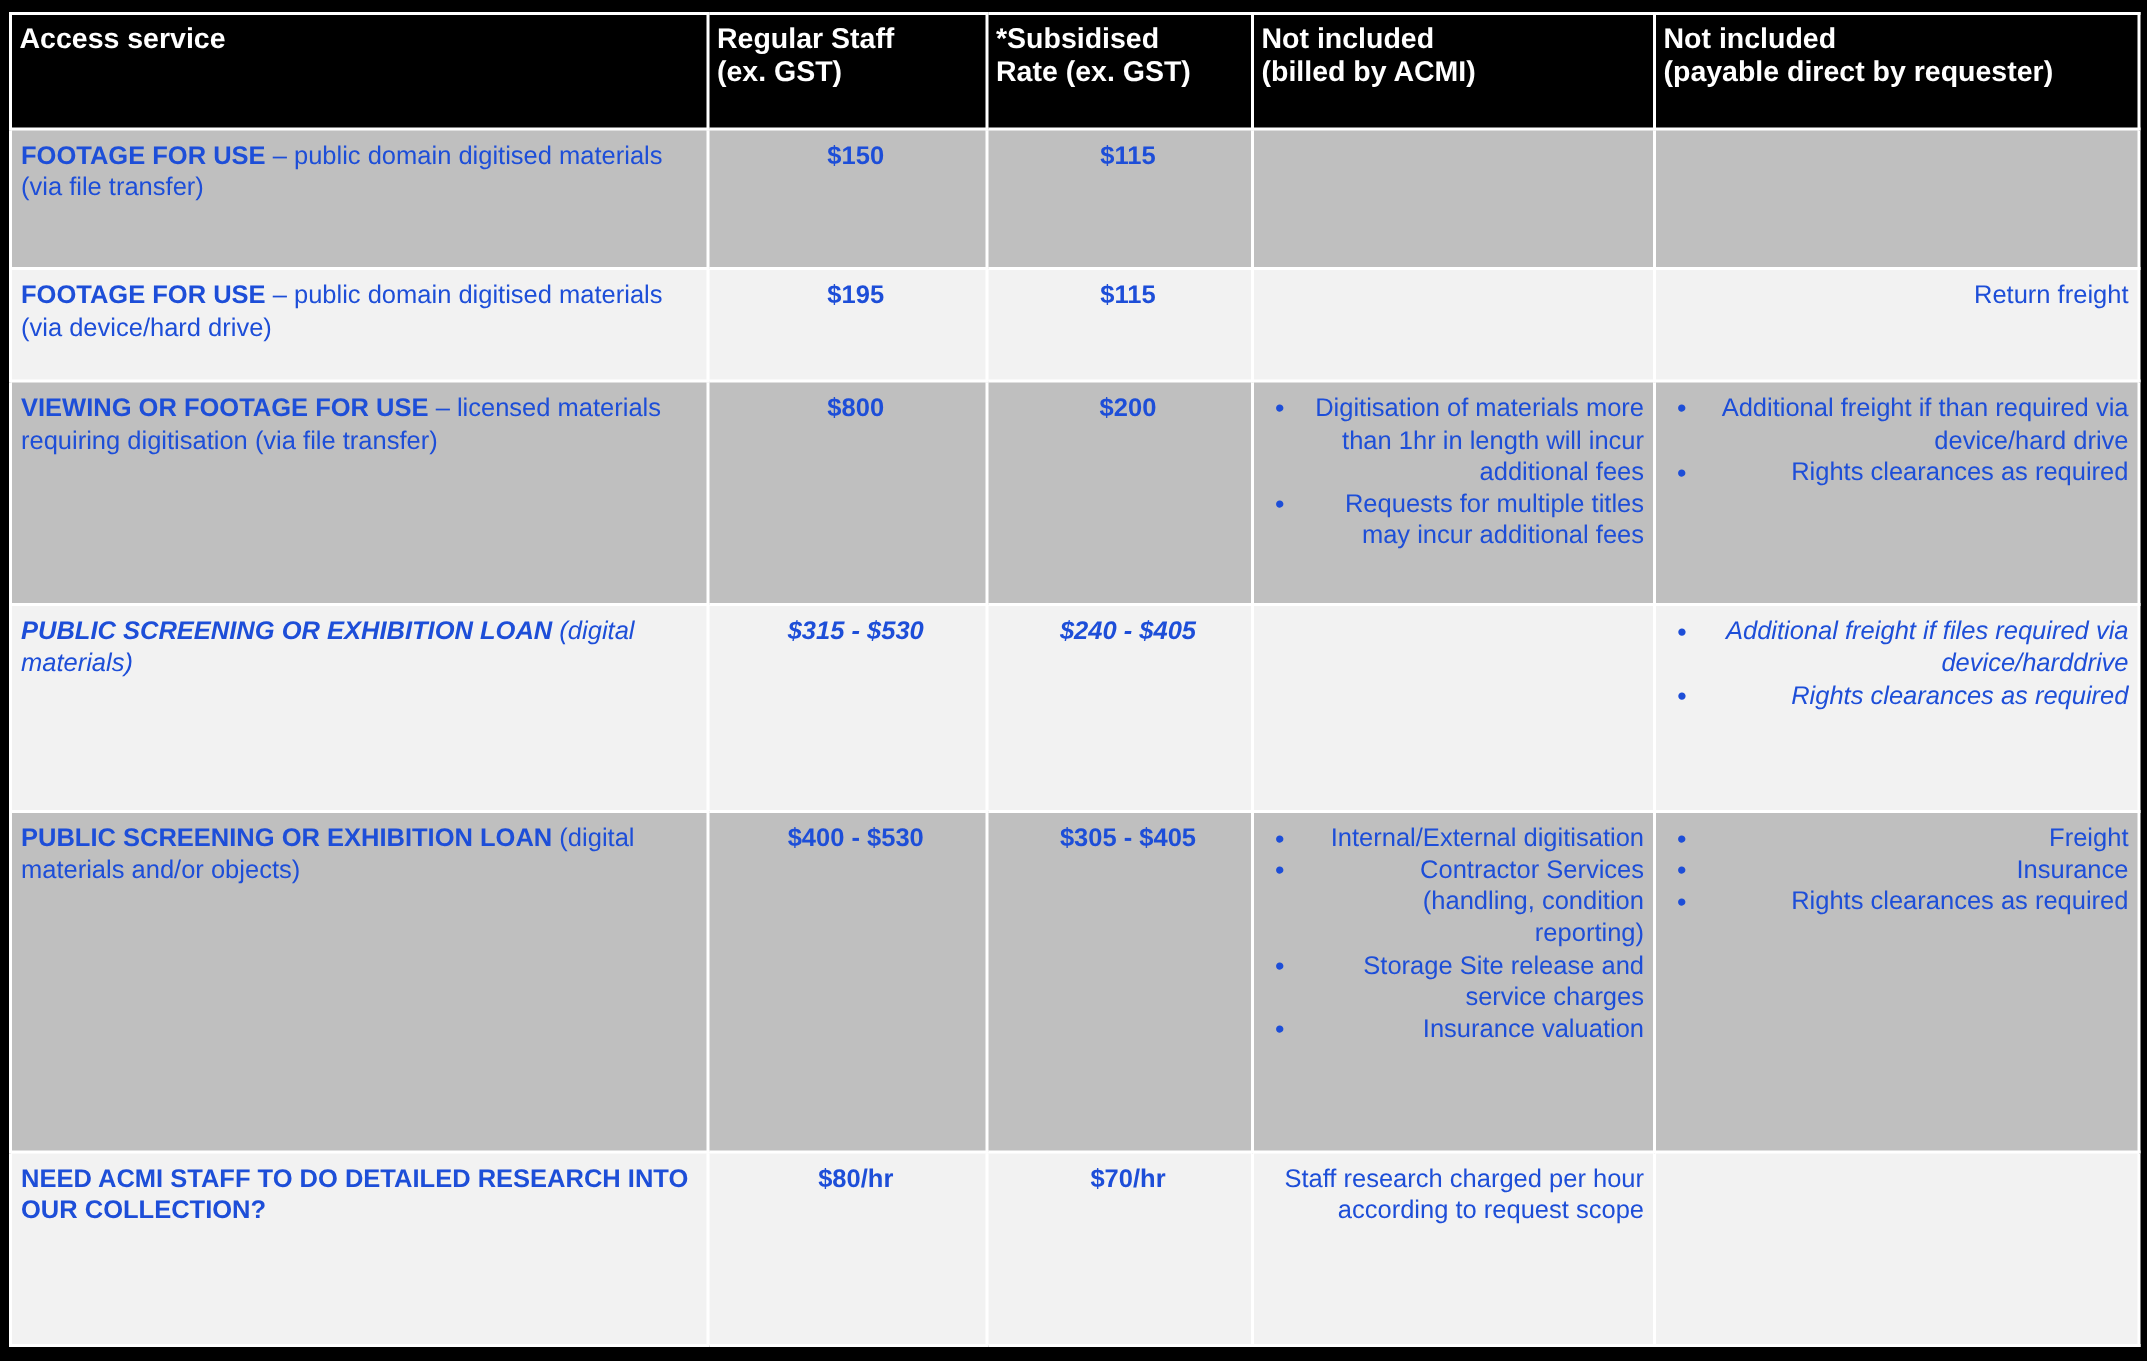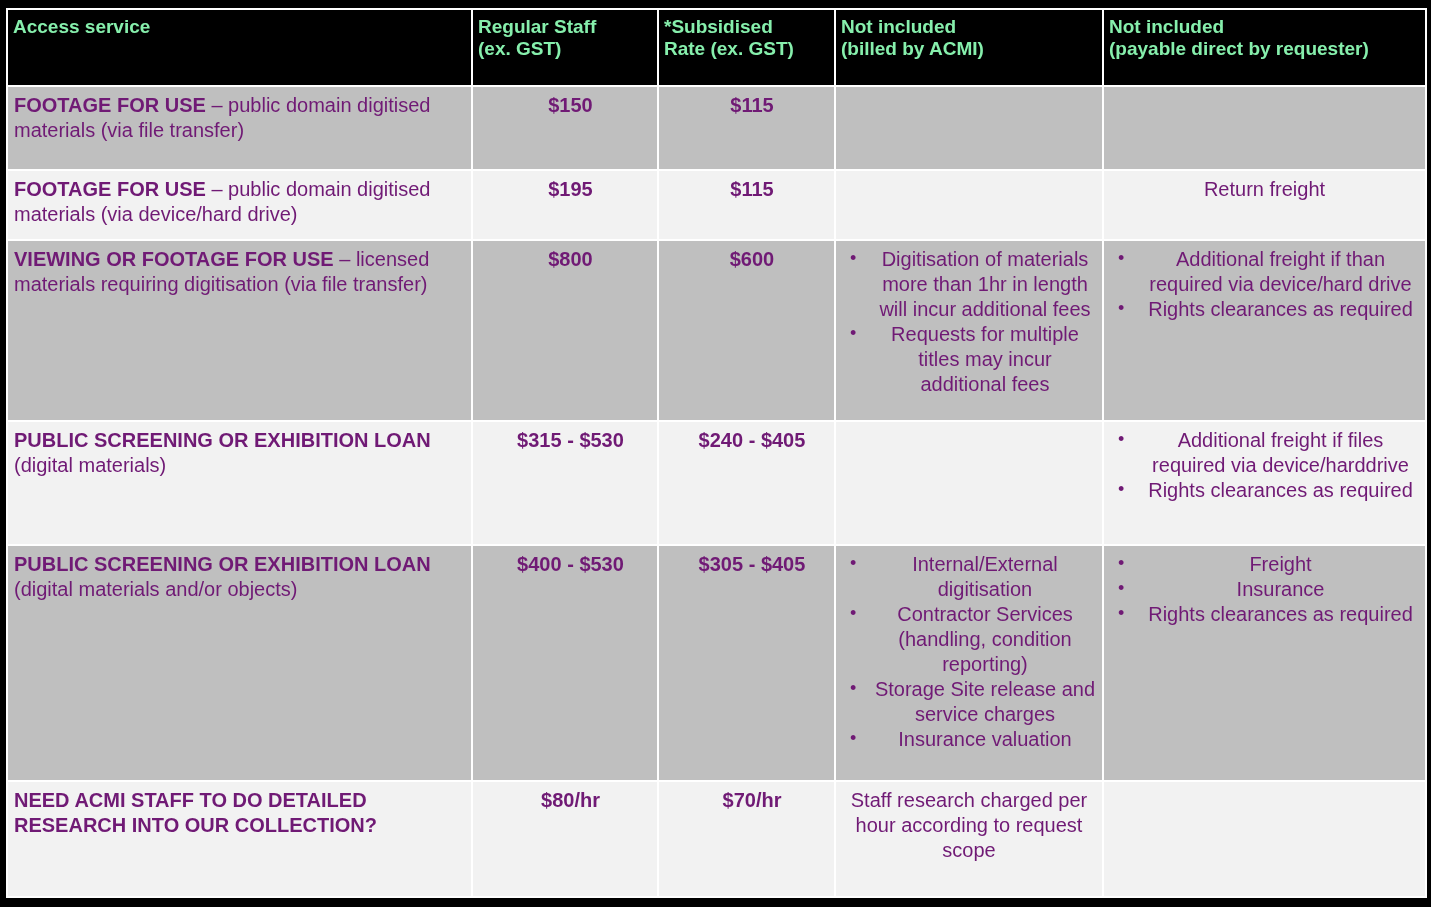--- a/index.html
+++ b/index.html
@@ -35,51 +35,51 @@
   }
 
   col.c0 { width: 465px; }
   col.c1 { width: 186px; }
   col.c2 { width: 177px; }
   col.c3 { width: 268px; }
   col.c4 { width: 323px; }
 
   thead th {
     background: #000000;
-    color: #86efac;
+    color: #ffffff;
     font-weight: bold;
     font-size: 19px;
     line-height: 1.16;
     text-align: left;
     vertical-align: top;
     padding: 6px 5px 4px 5px;
     border: 2px solid #ffffff;
     height: 77px;
   }
 
   tbody td {
     vertical-align: top;
-    font-size: 20px;
+    font-size: 17px;
     line-height: 1.25;
-    color: #701a75;
+    color: #1d4ed8;
     padding: 6px 6px 6px 6px;
     border: 2px solid #ffffff;
   }
 
   tr.shade-dark td { background: #bfbfbf; }
   tr.shade-light td { background: #f2f2f2; }
 
   td.service { text-align: left; }
   td.rate {
     text-align: center;
     font-weight: bold;
     padding-left: 13px;
     padding-right: 2px;
   }
-  td.notinc { text-align: center; }
+  td.notinc { text-align: right; }
 
   .svc-head { font-weight: bold; }
   .svc-tail { font-weight: normal; }
 
   ul.bullets {
     margin: 0;
     padding: 0 0 0 30px;
     list-style: none;
   }
   ul.bullets li {
@@ -152,35 +152,35 @@
           <td class="notinc">
             <div class="plain"></div>
           </td>
           <td class="notinc">
             <div class="plain">Return freight</div>
           </td>
         </tr>
         <tr class="shade-dark" style="height: 121px;">
           <td class="service"><span class="svc-head">VIEWING OR FOOTAGE FOR USE</span><span class="svc-tail"> – licensed materials requiring digitisation (via file transfer)</span></td>
           <td class="rate">$800</td>
-          <td class="rate">$600</td>
+          <td class="rate">$200</td>
           <td class="notinc">
             <ul class="bullets">
               <li>Digitisation of materials more than 1hr in length will incur additional fees</li>
               <li>Requests for multiple titles may incur additional fees</li>
             </ul>
           </td>
           <td class="notinc">
             <ul class="bullets">
               <li>Additional freight if than required via device/hard drive</li>
               <li>Rights clearances as required</li>
             </ul>
           </td>
         </tr>
-        <tr class="shade-light" style="height: 112px;">
+        <tr class="shade-light" style="height: 112px; font-style: italic;">
           <td class="service"><span class="svc-head">PUBLIC SCREENING OR EXHIBITION LOAN</span><span class="svc-tail"> (digital materials)</span></td>
           <td class="rate">$315 - $530</td>
           <td class="rate">$240 - $405</td>
           <td class="notinc">
             <div class="plain"></div>
           </td>
           <td class="notinc">
             <ul class="bullets">
               <li>Additional freight if files required via device/harddrive</li>
               <li>Rights clearances as required</li>

